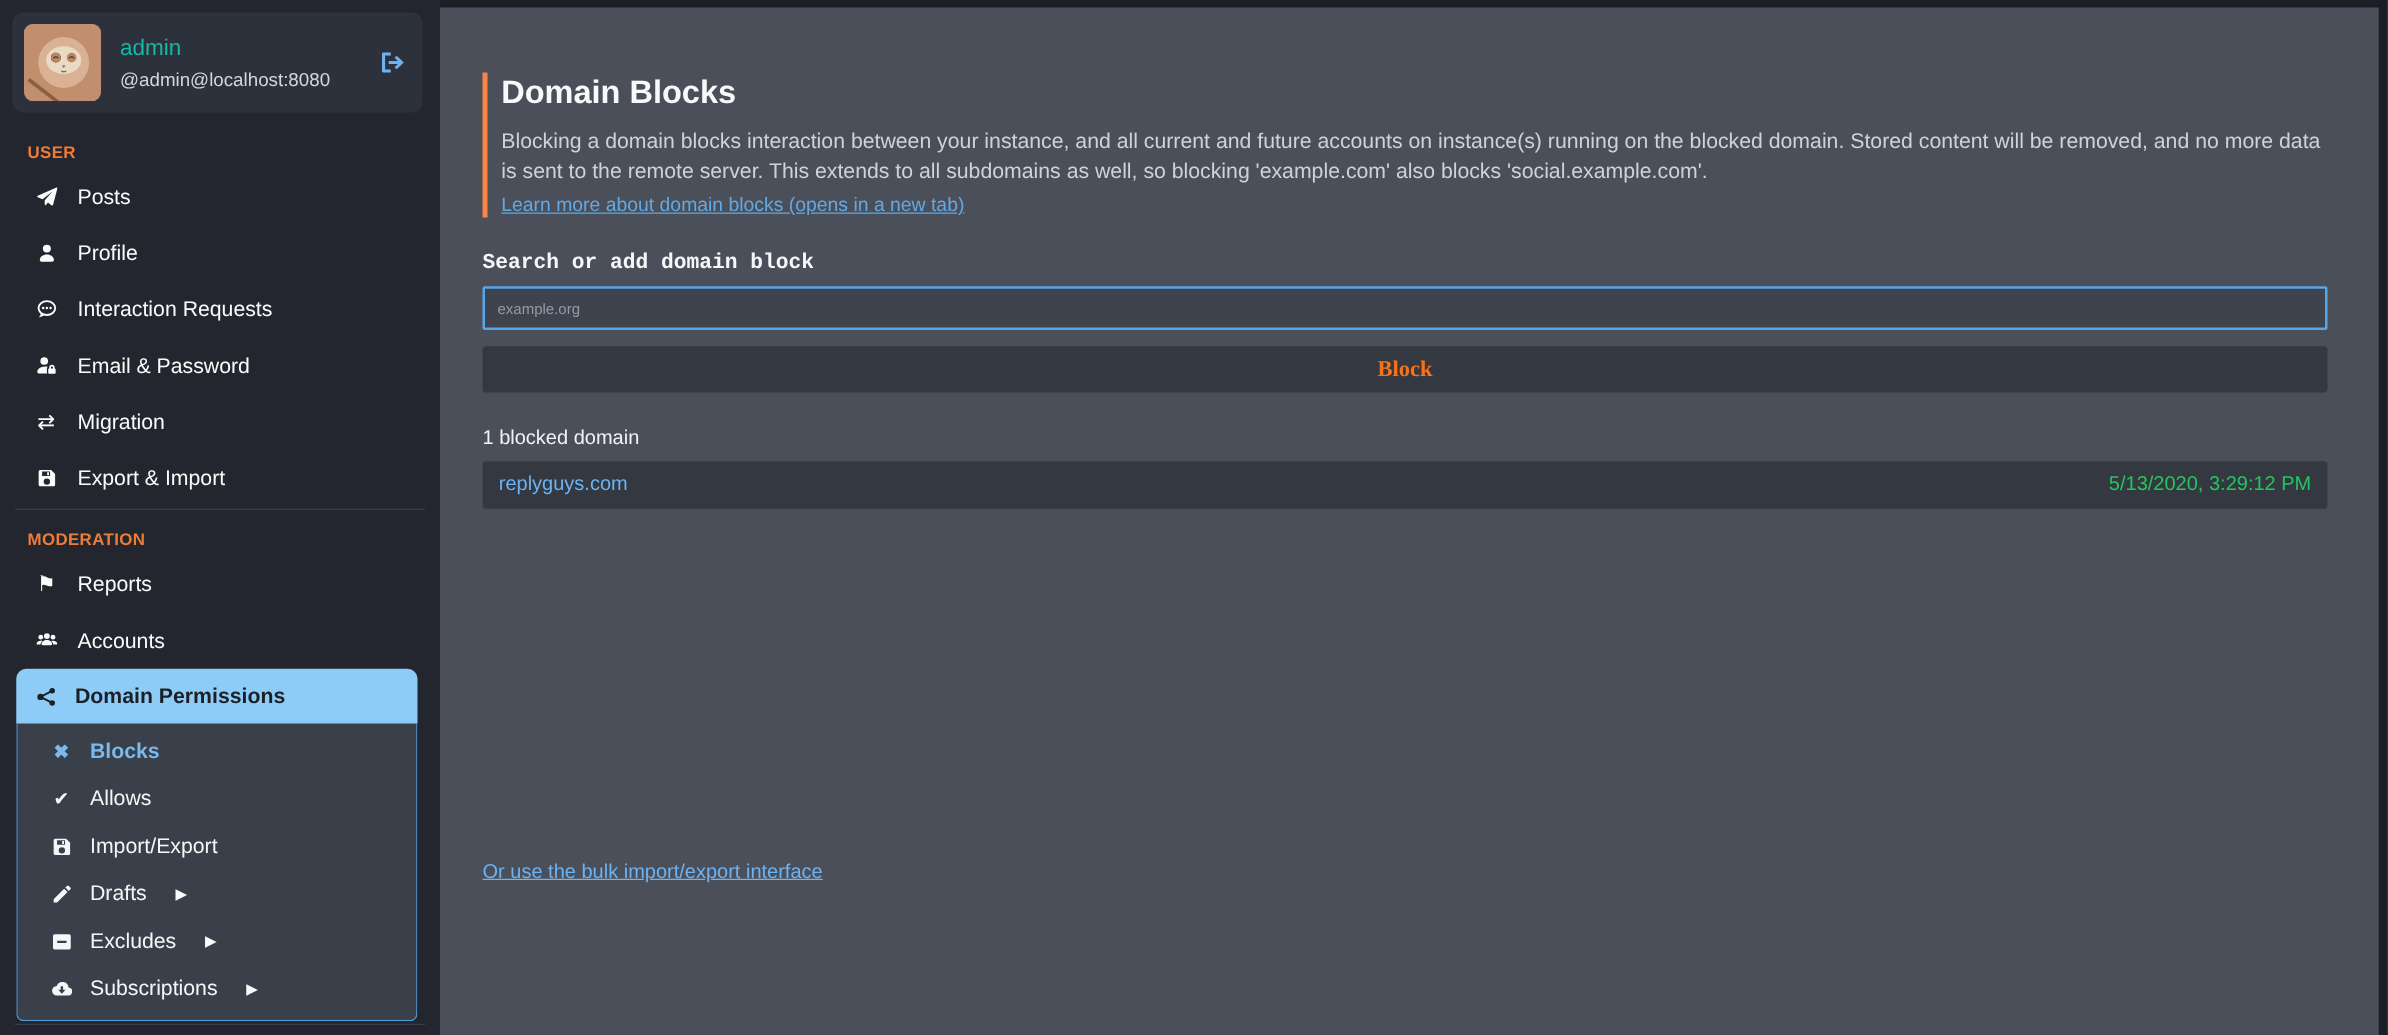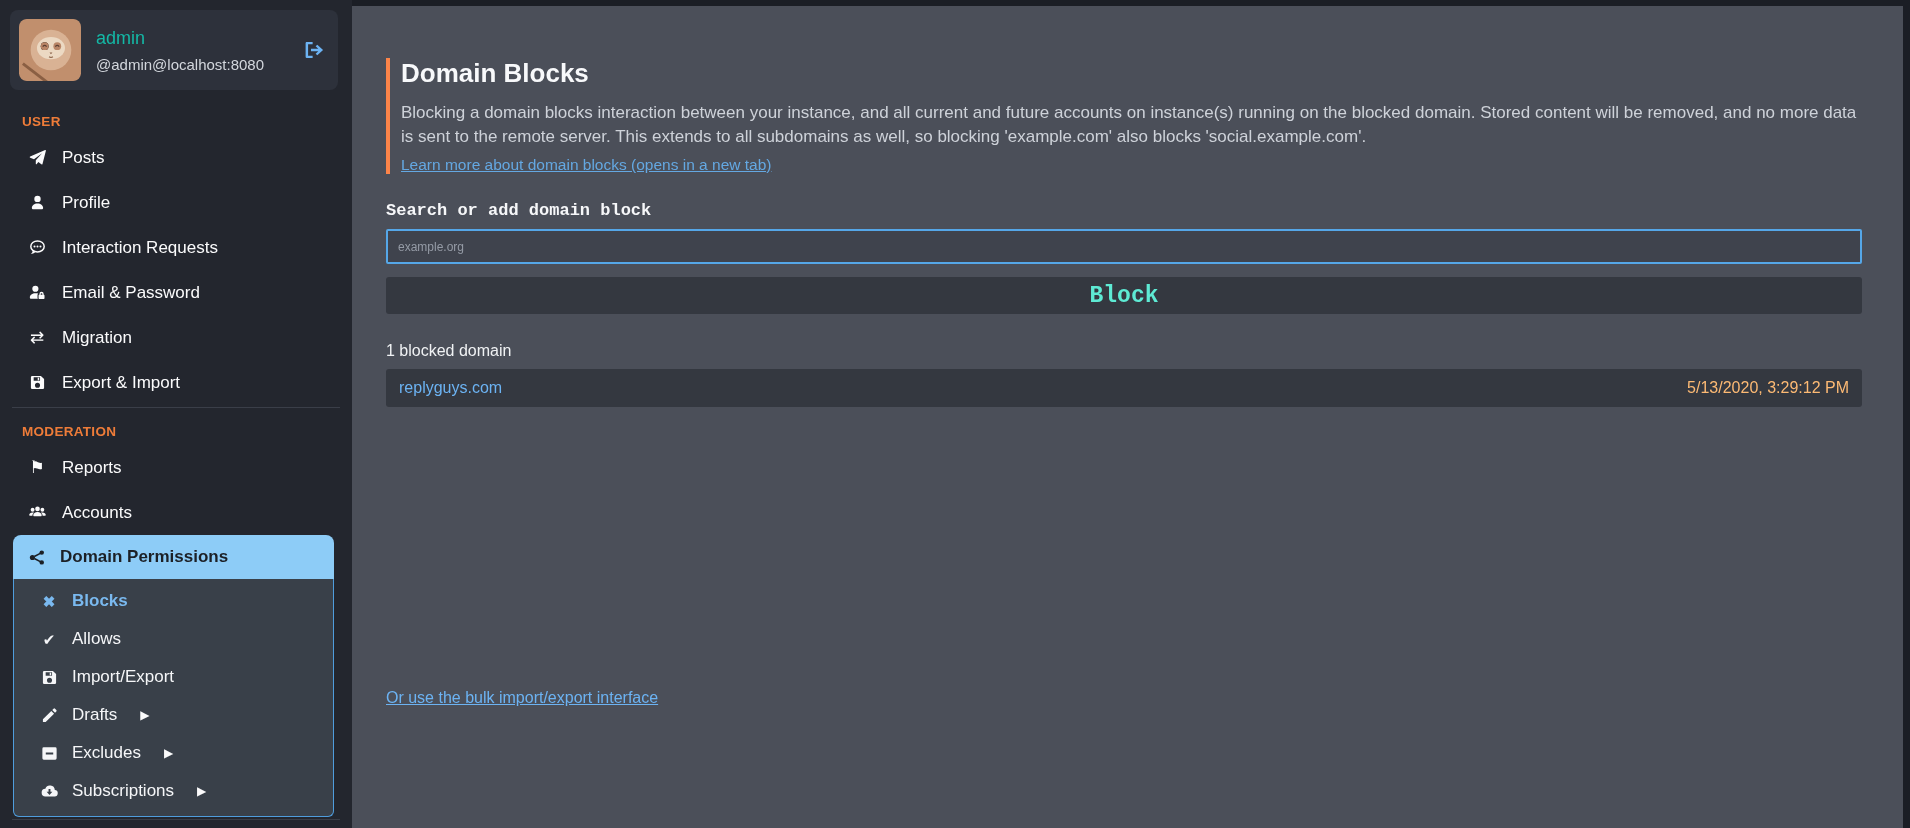--- a/index.html
+++ b/index.html
@@ -36,25 +36,25 @@
   
   .main{position:absolute;left:352px;top:6px;right:7px;bottom:0;background:#4b4f59;padding:52px 41px 0 34px;box-sizing:border-box;}
   .head-block{border-left:4px solid #fb8449;padding-left:11px;}
   .page-title{font-size:26px;margin:0 0 12px;color:#f8f9fb;font-weight:bold;}
   .desc{font-size:17px;line-height:24px;color:#ced2d9;max-width:1460px;margin:0;}
   .learn{display:inline-block;margin-top:7px;font-size:15.5px;color:#64a8e2;text-decoration:underline;cursor:pointer;}
   .form{margin-top:27px;}
   .form label{display:block;font-weight:bold;font-size:17px;color:#f6f7f9;margin-bottom:9px;font-family:Liberation Mono, monospace;}
   .domain-input{display:block;width:100%;box-sizing:border-box;height:35px;background:#3f434d;border:2px solid #55a7e8;border-radius:2px;padding:0 10px;font-size:12px;color:#e8eaee;font-family:inherit;}
   .domain-input::placeholder{color:#959ba6;}
-  .block-btn{display:block;width:100%;margin-top:13px;height:37px;background:#343840;border:none;border-radius:3px;color:#5eead4;font-weight:bold;font-size:23px;font-family:Liberation Mono, monospace;cursor:pointer;}
+  .block-btn{display:block;width:100%;margin-top:13px;height:37px;background:#343840;border:none;border-radius:3px;color:#f97316;font-weight:bold;font-size:18px;font-family:Liberation Serif, serif;cursor:pointer;}
   .count{margin-top:28px;font-size:16px;color:#f0f2f4;}
   .dom-row{margin-top:9px;height:38px;background:#343840;border-radius:3px;display:flex;align-items:center;justify-content:space-between;padding:0 13px;font-size:16px;cursor:pointer;}
   .dom-link{color:#6cb3f3;text-decoration:none;}
-  .dom-time{color:#fdba74;}
+  .dom-time{color:#22c55e;}
   .bulk{display:inline-block;margin-top:282px;font-size:16px;color:#6cb3f3;text-decoration:underline;cursor:pointer;}
 </style>
 </head>
 <body>
 
 <div class="sidebar">
 
   <div class="user-card">
     <div class="avatar">
       <svg viewBox="0 0 64 64" width="62" height="62">

